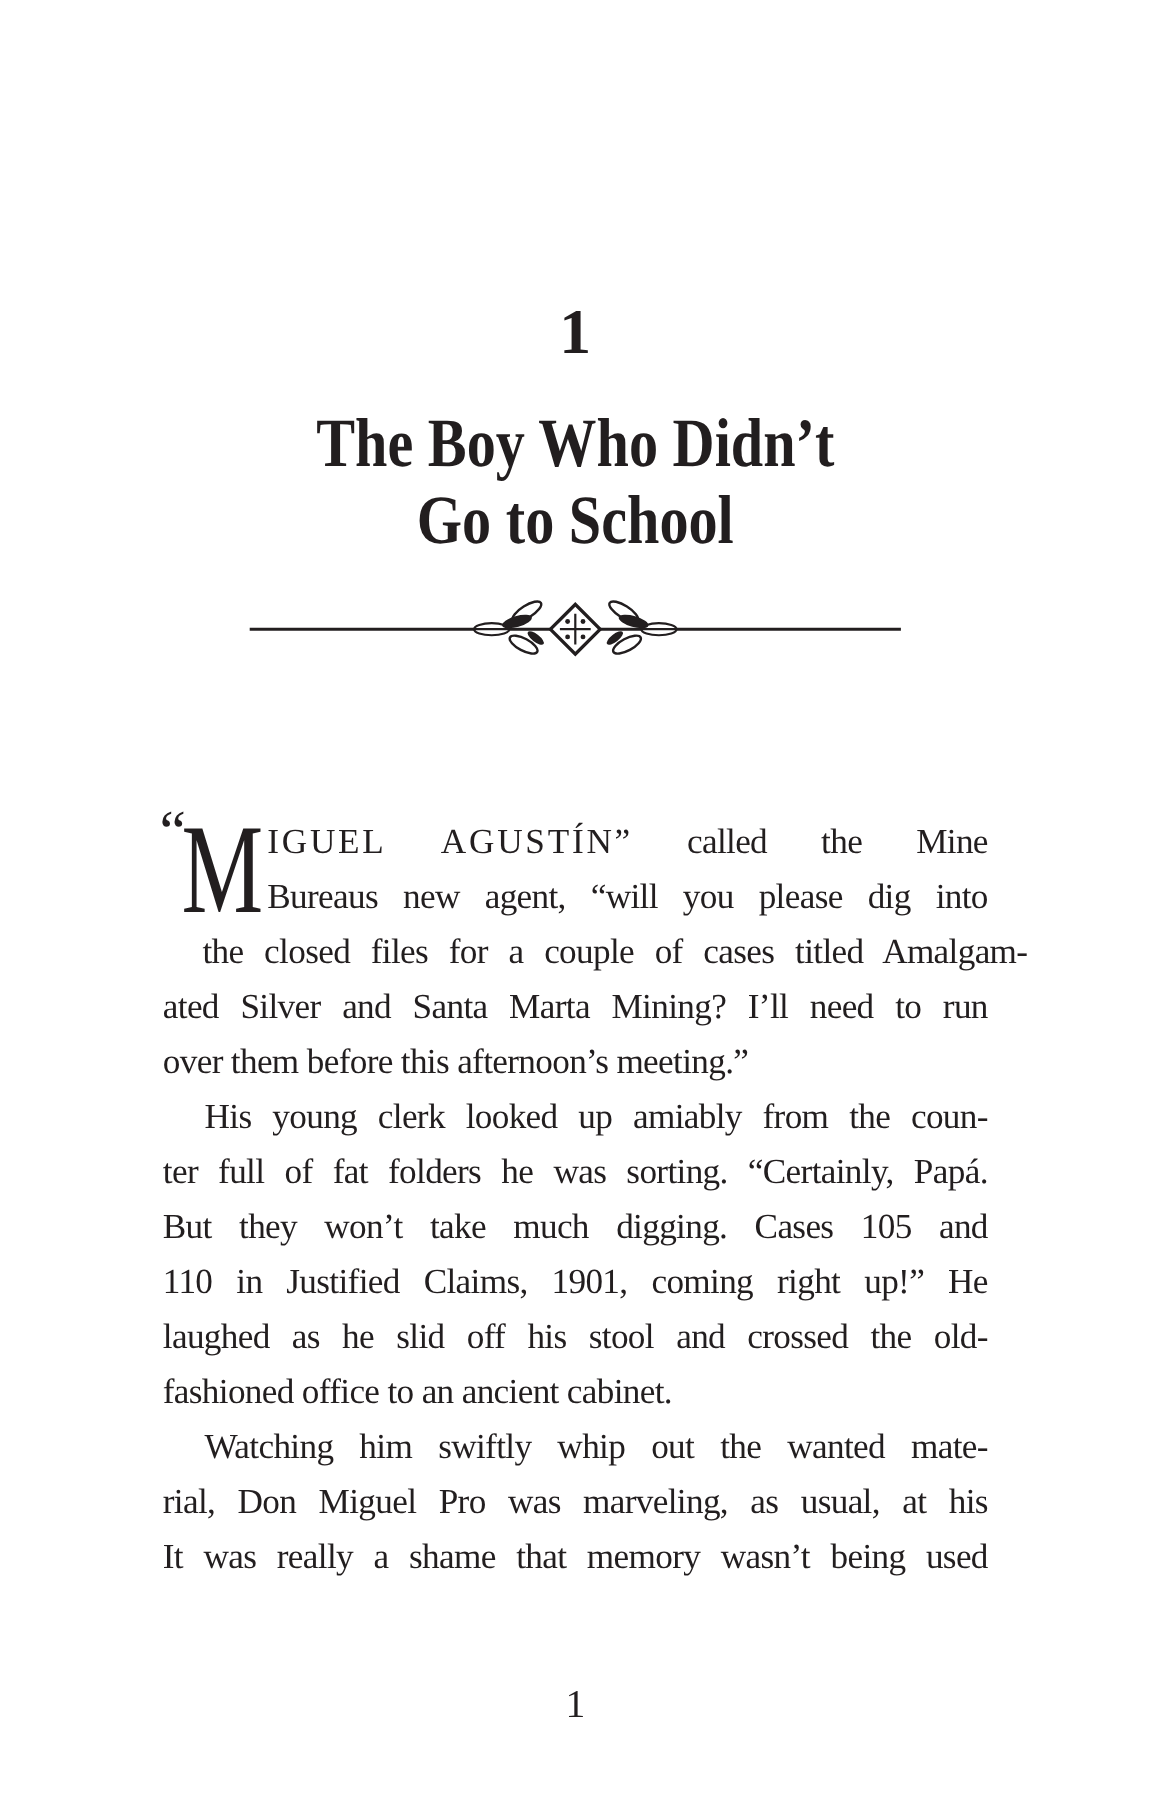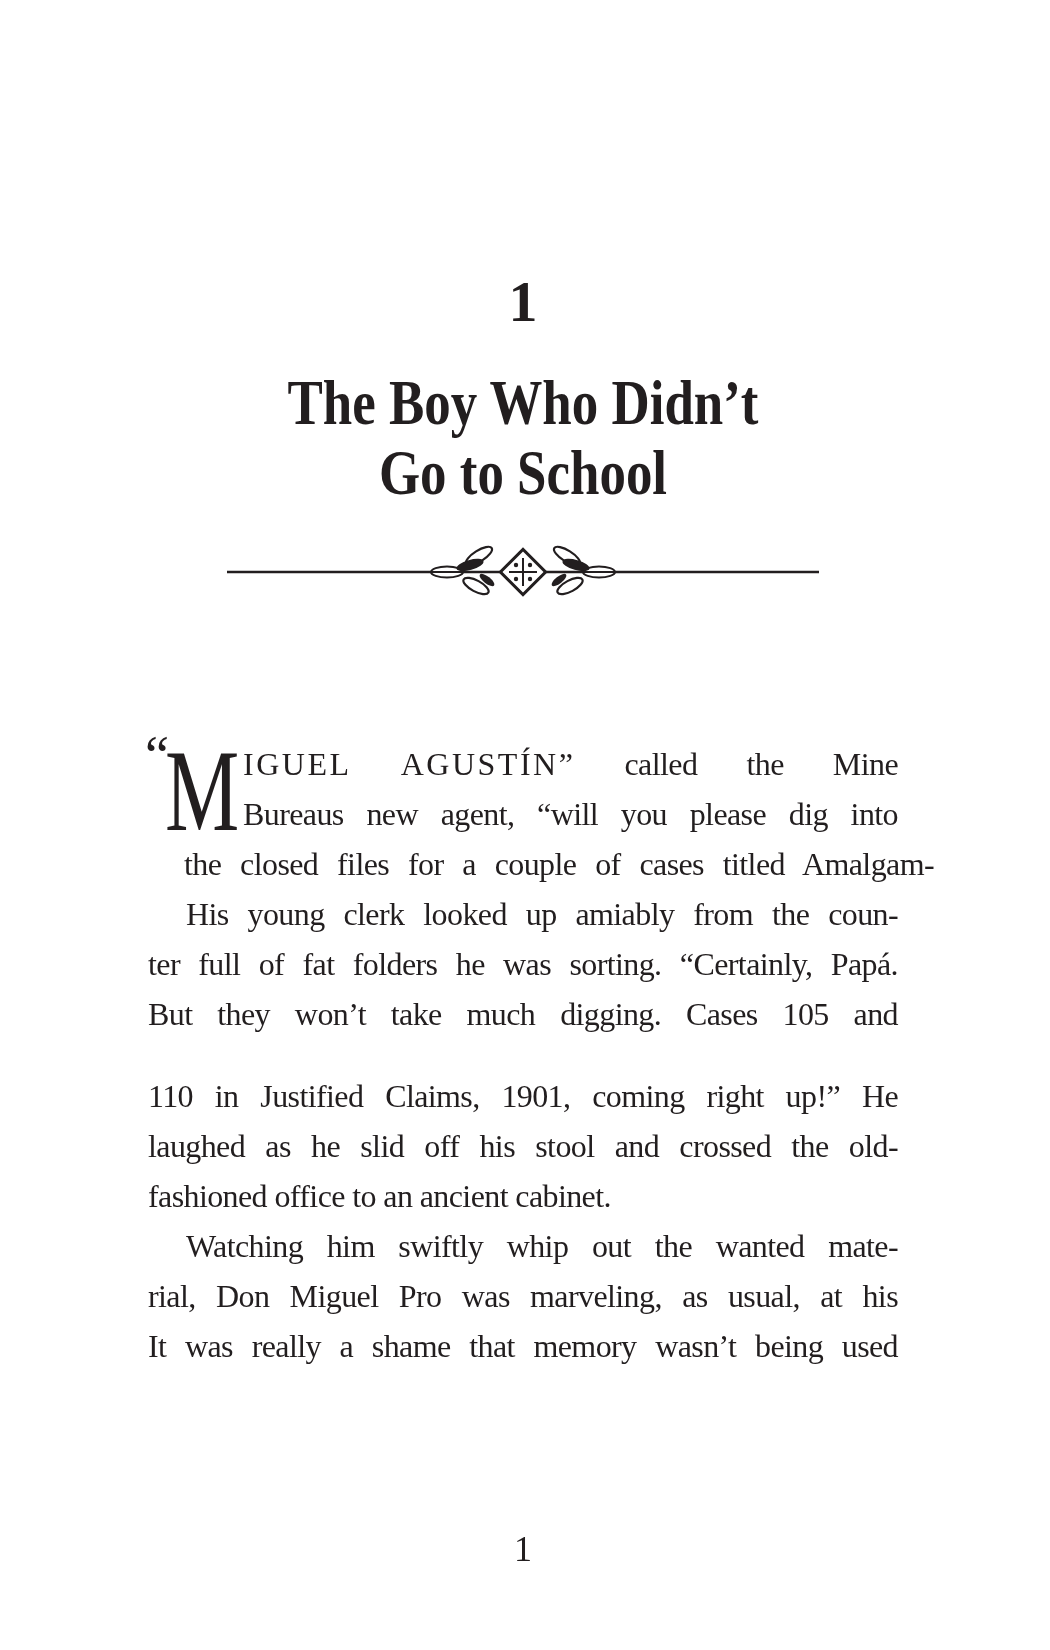--- a/index.html
+++ b/index.html
@@ -86,26 +86,28 @@
   <div class="body-text" id="body-text">
     <div class="dropcap">
       <span class="q">“</span>
       <span class="m">M</span>
     </div>
 
   <div class="paragraph">
         <div class="line j bf" style="word-spacing: 41.7266px;"><span class="lt"><span class="caps">IGUEL AGUSTÍN”</span> called the Mine</span></div>
         <div class="line j bf" style="word-spacing: 15.3304px;"><span class="lt">Bureaus new agent, “will you please dig into</span></div>
         <div class="line j" style="word-spacing: 11.4028px; margin-left: 36px;"><span class="lt">the closed files for a couple of cases titled Amalgam-</span></div>
+        <div class="line j" style="word-spacing: 12.2517px;"><span class="lt">ated Silver and Santa Marta Mining? I’ll need to run</span></div>
+        <div class="line"><span class="lt">over them before this afternoon’s meeting.”</span></div>
       </div>
       <div class="paragraph">
         <div class="line j" style="word-spacing: 11.5078px; text-align: right;"><span class="lt"><span class="ind"></span>His young clerk looked up amiably from the coun-</span></div>
         <div class="line j" style="word-spacing: 10.941px;"><span class="lt">ter full of fat folders he was sorting. “Certainly, Papá.</span></div>
         <div class="line j" style="word-spacing: 17.4688px;"><span class="lt">But they won’t take much digging. Cases 105 and</span></div>
-        <div class="line j" style="word-spacing: 14.3984px; margin-top: 32px;"><span class="lt">110 in Justified Claims, 1901, coming right up!” He</span></div>
+        <div class="line j" style="word-spacing: 14.3984px;"><span class="lt">110 in Justified Claims, 1901, coming right up!” He</span></div>
         <div class="line j" style="word-spacing: 12.8281px;"><span class="lt">laughed as he slid off his stool and crossed the old-</span></div>
         <div class="line"><span class="lt">fashioned office to an ancient cabinet.</span></div>
       </div>
       <div class="paragraph">
         <div class="line j" style="word-spacing: 16.2656px;"><span class="lt"><span class="ind"></span>Watching him swiftly whip out the wanted mate-</span></div>
         <div class="line j" style="word-spacing: 12.934px;"><span class="lt">rial, Don Miguel Pro was marveling, as usual, at his</span></div>
         <div class="line j" style="word-spacing: 11.2639px;"><span class="lt">It was really a shame that memory wasn’t being used</span></div>
       </div>
     </div>
 

